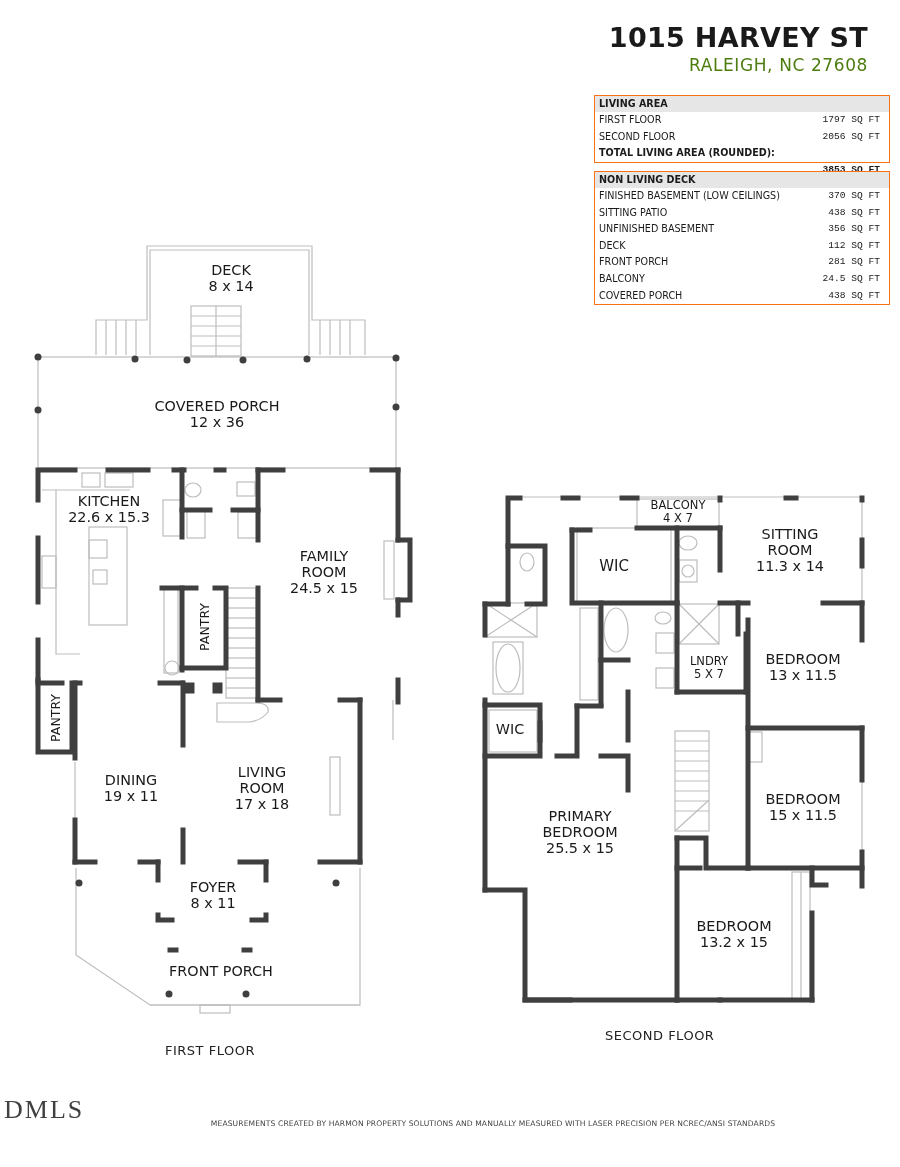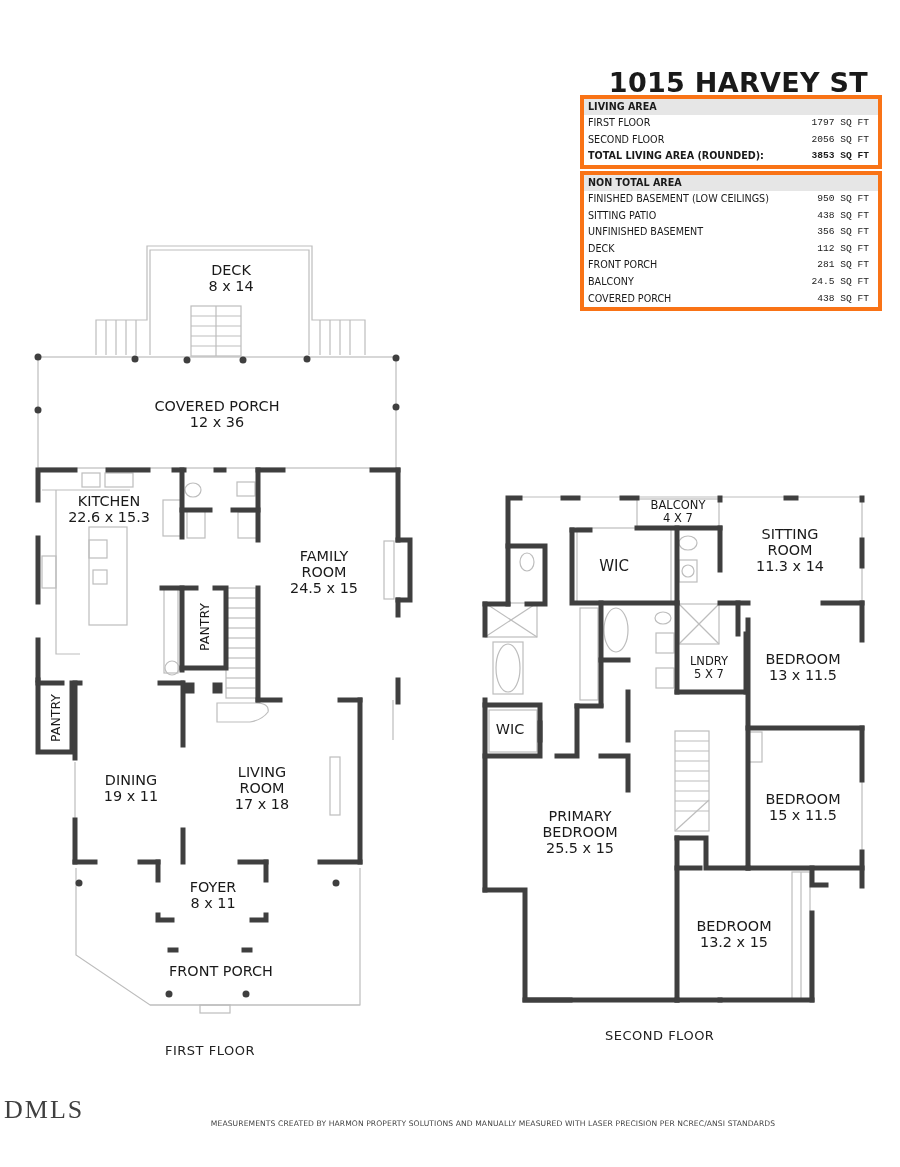--- a/index.html
+++ b/index.html
@@ -1,26 +1,26 @@
 <!DOCTYPE html>
 <html><head>
 <meta charset="utf-8">
 <style>
   html, body { margin: 0; padding: 0; background: #ffffff; }
   body { width: 900px; height: 1167px; position: relative; overflow: hidden;
          font-family: "DejaVu Sans", "Liberation Sans", sans-serif; color: #1a1a1a; }
   .title { position: absolute; right: 32px; top: 22px; text-align: right; }
-  .title .street { font-size: 27px; font-weight: bold; letter-spacing: 0.3px; line-height: 32px; margin-top: 45px; }
+  .title .street { font-size: 27px; font-weight: bold; letter-spacing: 0.3px; line-height: 32px; }
   .title .city { font-size: 17px; letter-spacing: 0.6px; line-height: 22px; color: #4d7c0f; }
-  .area-table { position: absolute; left: 580px; width: 294px; border: 4px solid #f97316;
+  .area-table { position: absolute; left: 594px; width: 294px; border: 1px solid #f97316;
                 font-size: 9.6px; background: #fff; }
   .area-table .head { background: #e6e6e6; font-weight: bold; padding: 1px 4px; height: 14px; line-height: 14px; }
   .area-table .row { display: flex; justify-content: space-between; padding: 0 9px 0 4px;
                      height: 16.6px; line-height: 16.6px; }
-  .area-table .row.total { font-weight: bold; }
+  .area-table .row.total { font-weight: bold; flex-direction: column; }
   .area-table .row .val { text-align: right; font-family: Liberation Mono, monospace; }
   #living-table { top: 95px; }
   #nonliving-table { top: 171px; }
   .plan { position: absolute; left: 0; top: 0; }
   .room-label { font-size: 14.4px; text-anchor: middle; fill: #1a1a1a; font-family: "DejaVu Sans", sans-serif; }
   .floor-label { position: absolute; font-size: 13px; letter-spacing: 0.5px; color: #222; }
   .logo { position: absolute; left: 4px; top: 1095px; font-size: 26px; font-weight: 100;
           letter-spacing: 2px; color: #404040; font-family: Liberation Serif, serif; }
   .footnote { position: absolute; left: 0; width: 900px; top: 1119px; text-align: center;
               font-size: 7.6px; color: #444; letter-spacing: 0.1px; padding-left: 43px; }
@@ -43,24 +43,24 @@
     <span>SECOND FLOOR</span>
     <span class="val">2056 SQ FT</span>
   </div>
   <div class="row total">
     <span>TOTAL LIVING AREA (ROUNDED):</span>
     <span class="val">3853 SQ FT</span>
   </div>
 </div>
 
 <div class="area-table" id="nonliving-table">
-  <div class="head">NON TOTAL AREA</div>
+  <div class="head">NON LIVING DECK</div>
   <div class="row">
       <span>FINISHED BASEMENT (LOW CEILINGS)</span>
-      <span class="val">950 SQ FT</span>
+      <span class="val">370 SQ FT</span>
     </div>
   <div class="row">
       <span>SITTING PATIO</span>
       <span class="val">438 SQ FT</span>
     </div>
   <div class="row">
       <span>UNFINISHED BASEMENT</span>
       <span class="val">356 SQ FT</span>
     </div>
   <div class="row">

